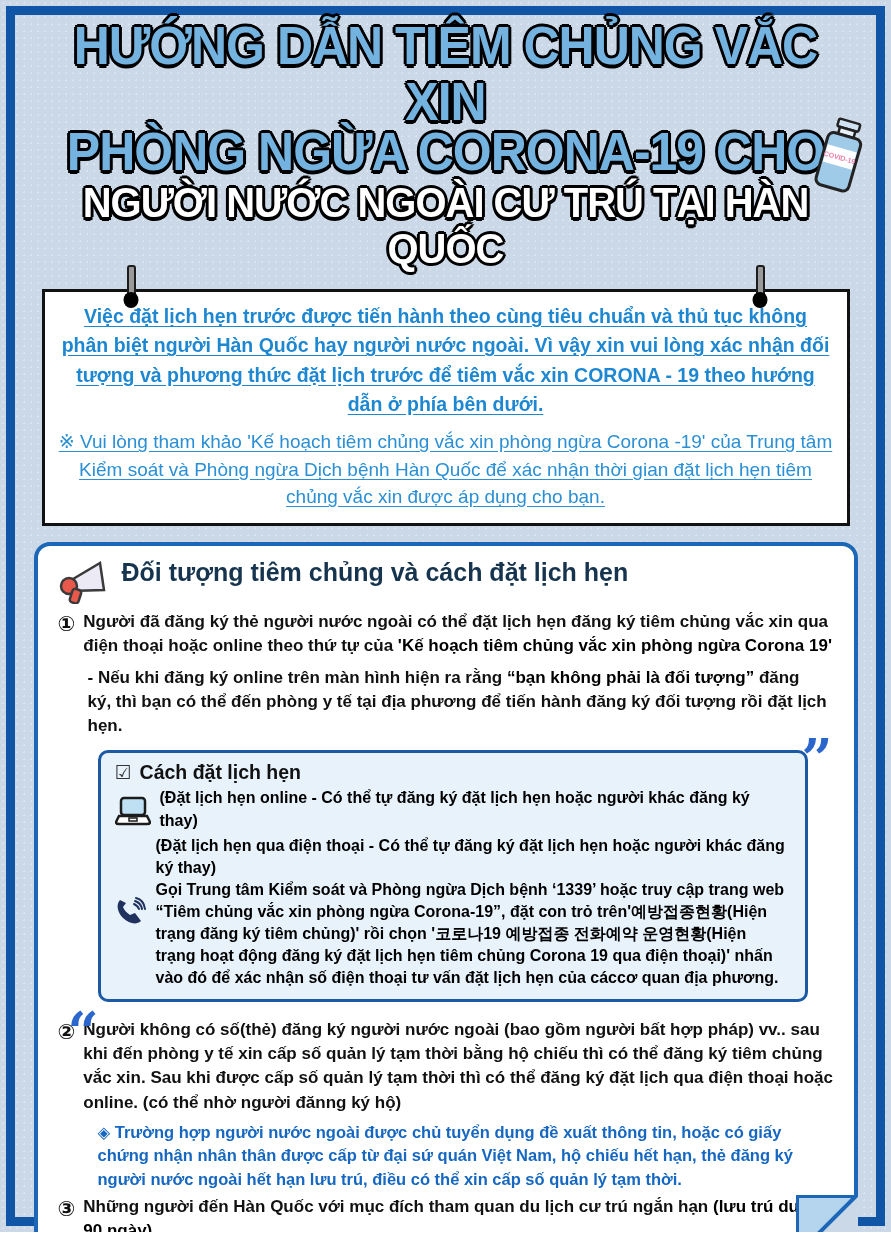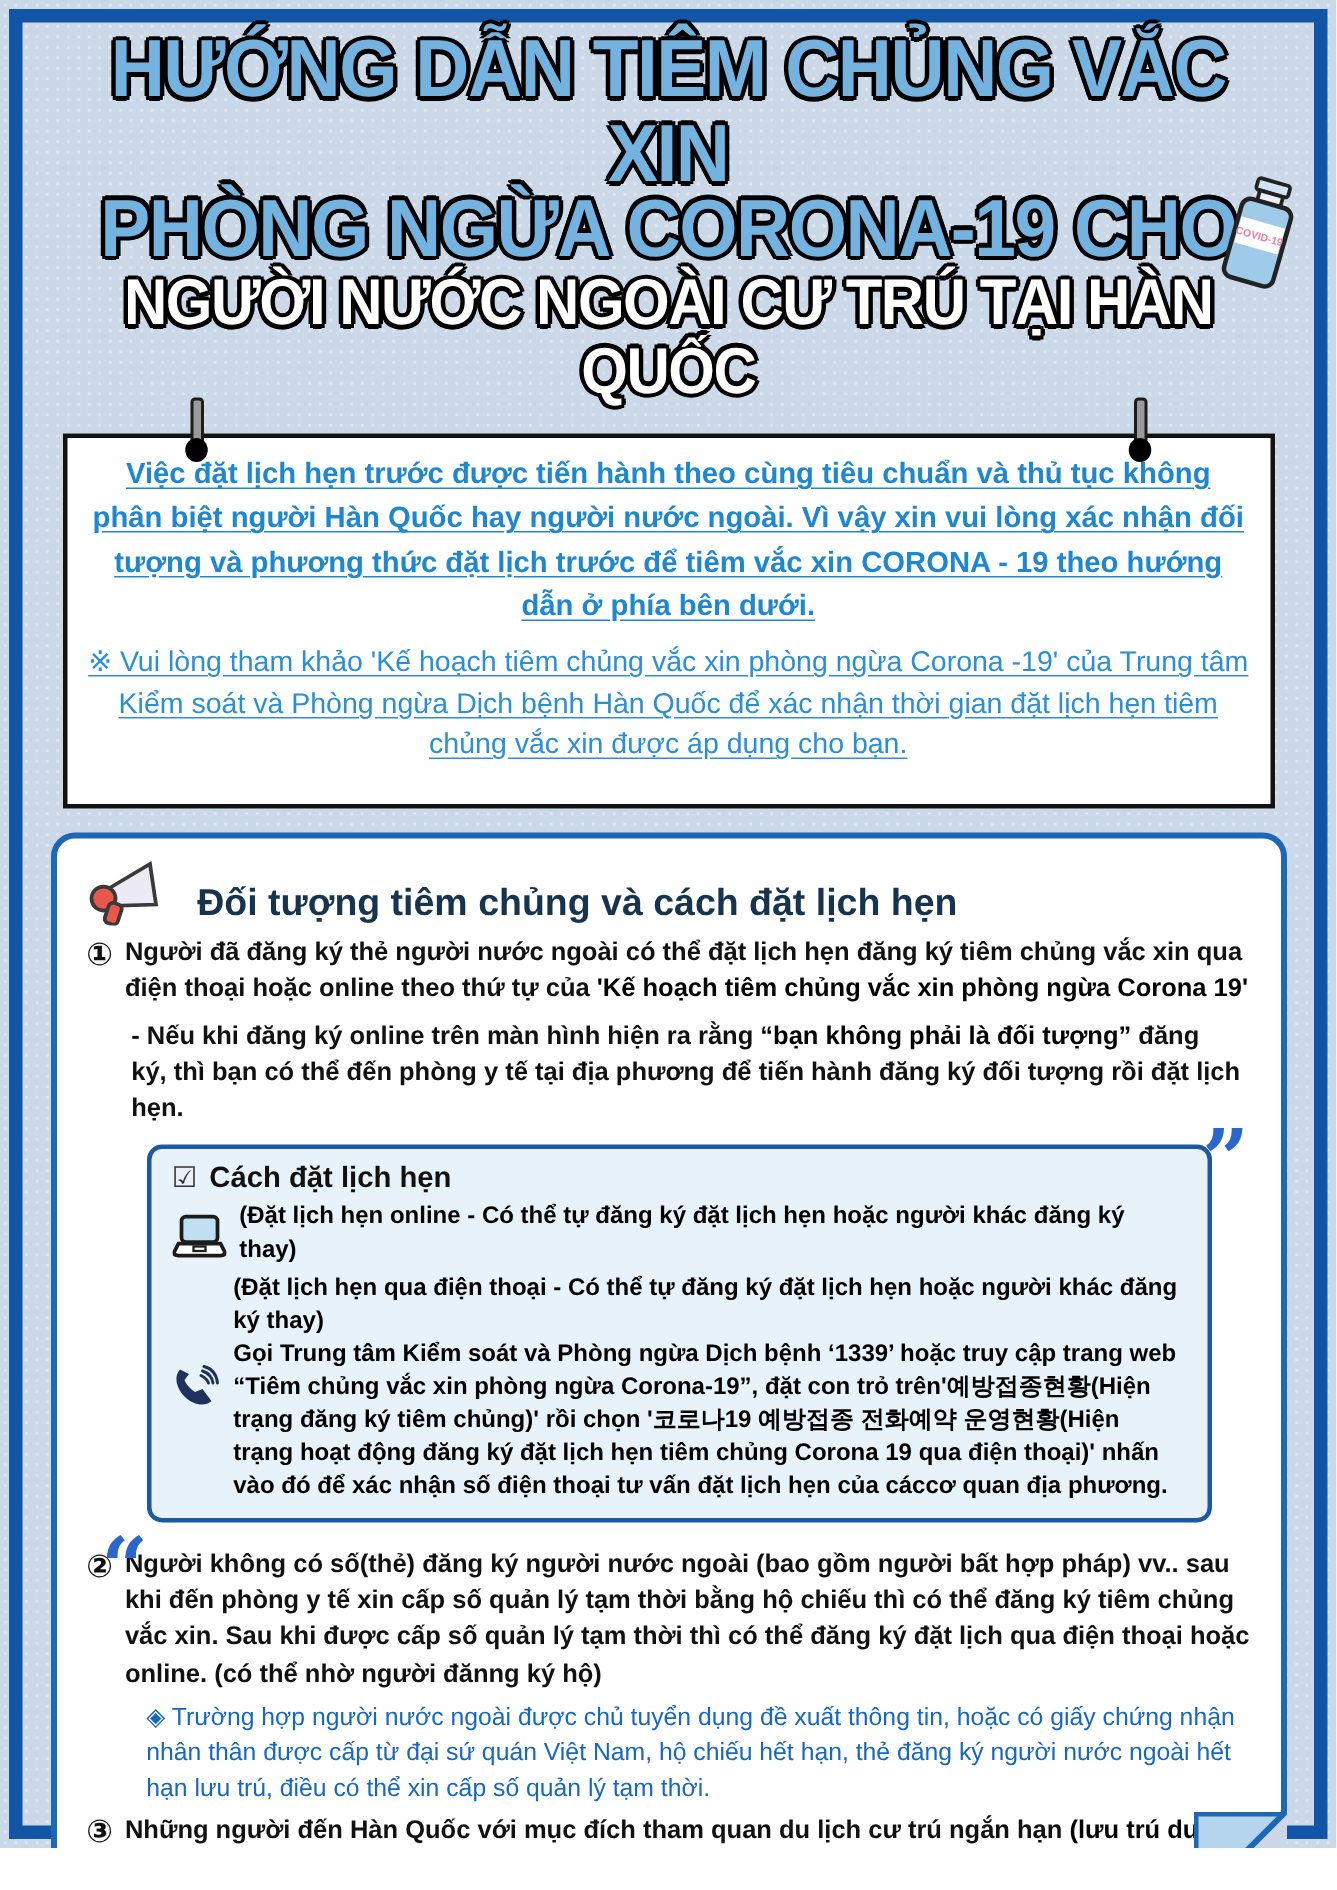--- a/index.html
+++ b/index.html
@@ -15,43 +15,43 @@
   .title-block{text-align:center;margin-top:2px}
   .tline{font-weight:bold;line-height:1.04;letter-spacing:-1px;transform:scaleY(1.08);
     text-shadow:-3px 0 #000,3px 0 #000,0 -3px #000,0 3px #000,-2px -2px #000,2px -2px #000,-2px 2px #000,2px 2px #000;}
   .t1{font-size:50px;color:#74b3e0}
   .t2row{position:relative;display:block}
   .t3{font-size:40px;color:#ffffff;margin-top:6px}
   .vial{position:absolute;right:-6px;top:-8px;transform:rotate(16deg)}
 
   
   .notice{position:relative;margin:22px auto 0;width:774px;background:#fff;
-    border:3px solid #121212;padding:10px 14px 25px;text-align:center}
+    border:3px solid #121212;padding:10px 14px 12px;text-align:center}
   .n1{margin:0;color:#1d87d2;font-weight:bold;font-size:19.5px;line-height:1.5;
     text-decoration:underline;text-underline-offset:3px}
   .n2{margin:9px 0 0;color:#2a8fd4;font-weight:normal;font-size:19px;line-height:1.45;
     text-decoration:underline;text-underline-offset:3px}
   .pin{position:absolute;top:-27px;width:5px;height:36px;background:#9a9a9a;
     border:2px solid #1c1c1c;border-radius:3px}
   .pin::after{content:"";position:absolute;left:50%;transform:translateX(-50%);
     bottom:-5px;width:15px;height:16px;background:#000;border-radius:50%}
   .pin-l{left:82px}.pin-r{right:82px}
 
   
   .main-box{position:relative;margin:16px auto 0;width:776px;background:#fff;
     border:4px solid #1c67b6;border-radius:16px;border-bottom-right-radius:0;
     padding:10px 20px 10px}
-  .main-head{display:flex;align-items:flex-end;gap:26px;margin:2px 0 6px}
+  .main-head{display:flex;align-items:flex-start;gap:16px;margin:2px 0 6px}
   .main-head h2{margin:0;font-size:25px;color:#17344f;font-weight:bold}
   .item{display:flex;gap:8px;margin-top:4px}
   .item .num{font-weight:bold;font-size:21px;line-height:1.3;color:#111}
   .item p,.subitem{margin:0;font-size:17px;font-weight:bold;color:#111;line-height:1.42}
   .subitem{margin:8px 6px 0 30px}
   .blue{color:#000000}
-  .note-d{margin:6px 10px 2px 40px;font-size:16.5px;font-weight:normal;color:#1667c1;line-height:1.42}
+  .note-d{margin:6px 10px 2px 40px;font-size:16.5px;font-weight:bold;color:#1667c1;line-height:1.42}
 
   
   .howto{position:relative;margin:12px 26px 16px 40px;background:#e8f2fb;
     border:3px solid #1c59a4;border-radius:10px;padding:8px 14px 10px}
   .howto-title{font-size:19.5px;font-weight:bold;color:#111;margin-bottom:2px}
   .chk{font-size:19px;margin-right:8px;color:#333}
   .hrow{display:flex;gap:9px;margin-top:3px;align-items:center}
   .hrow .hicon{flex:0 0 auto;margin-top:3px}
   .hrow p{margin:0;font-size:16px;font-weight:bold;line-height:1.38}
   .q{position:absolute;font-family:"DejaVu Serif","Liberation Serif",serif;

